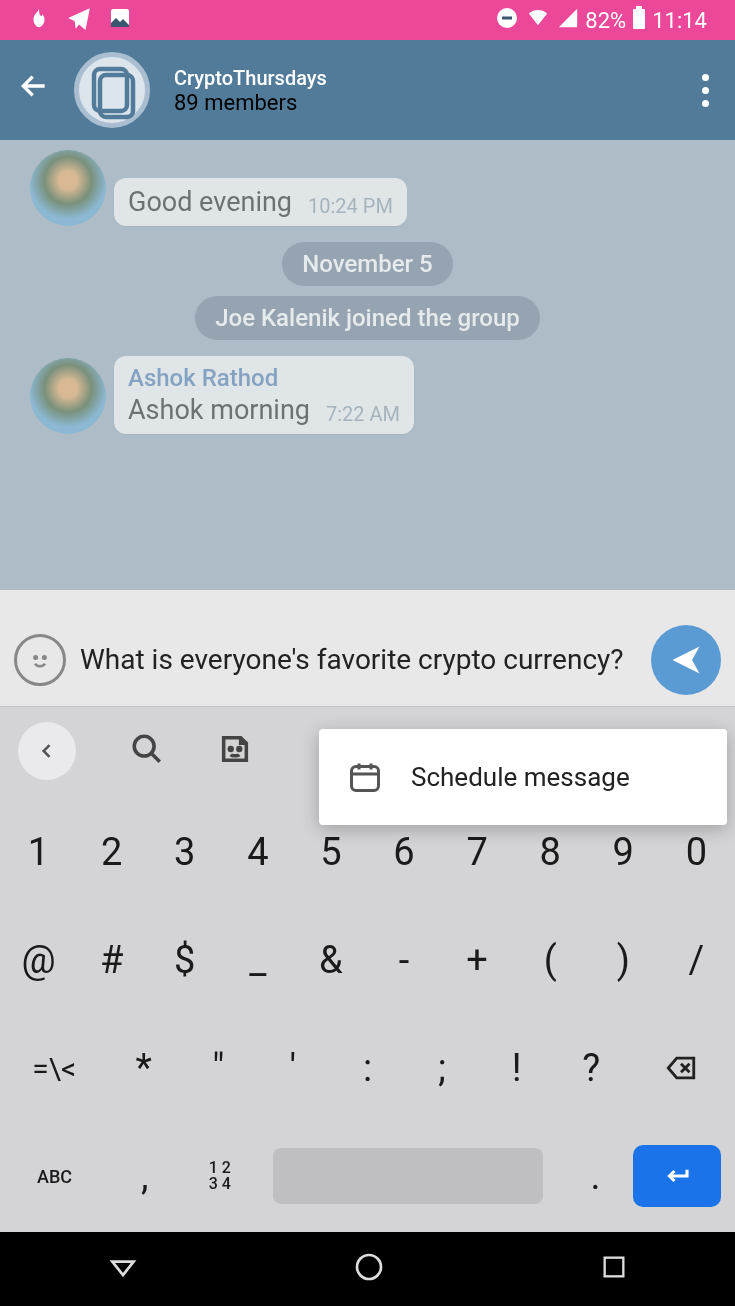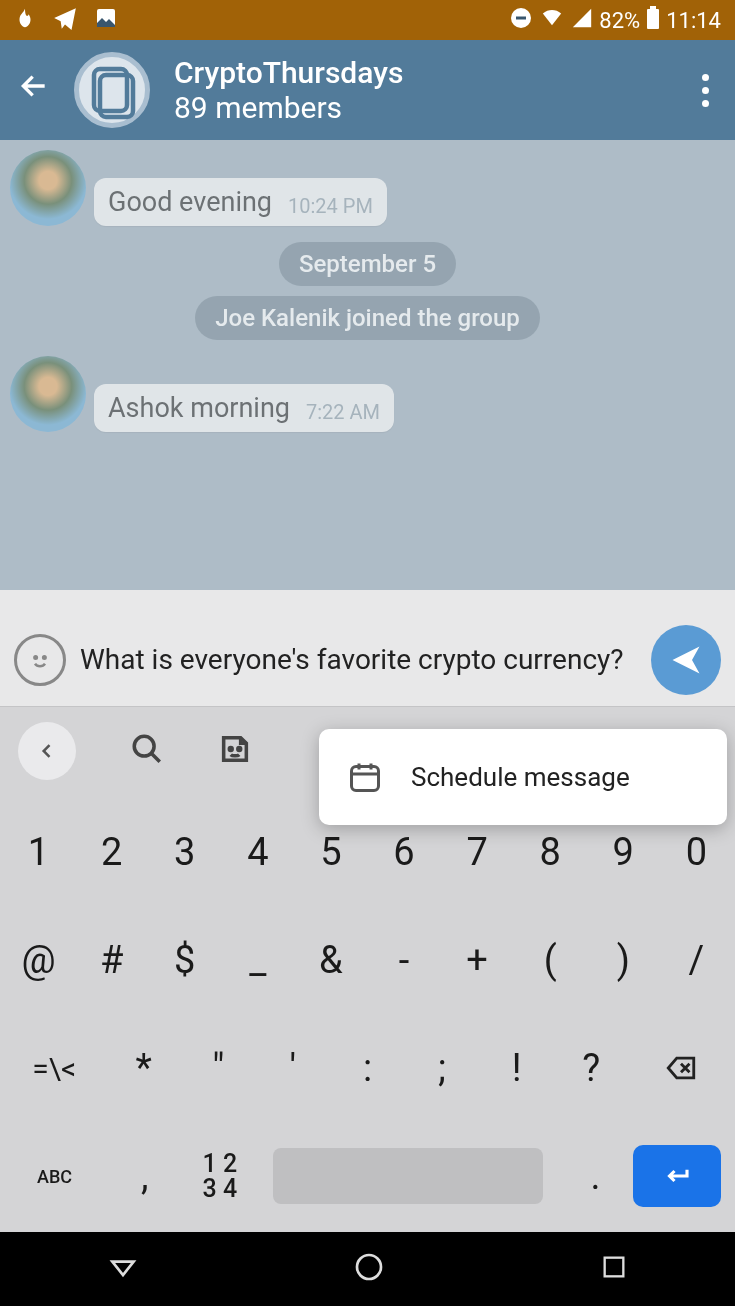--- a/index.html
+++ b/index.html
@@ -9,26 +9,26 @@
       font-family: -apple-system, BlinkMacSystemFont, "Segoe UI", Roboto, Helvetica, Arial, sans-serif;
     }
     body {
       width: 735px;
       height: 1306px;
       background: #b9c5d1;
       position: relative;
       overflow: hidden;
     }
     .status-bar {
-      background: #a16207;
+      background: #ec4899;
       height: 40px;
       display: flex;
       align-items: center;
       justify-content: space-between;
-      padding: 0 14px;
+      padding: 0 28px;
       color: white;
       font-size: 22px;
     }
     .status-left {
       display: flex;
       gap: 16px;
       align-items: center;
     }
     .status-right {
       display: flex;
@@ -61,27 +61,27 @@
       color: #527b9a;
       font-size: 16px;
       border: 5px solid #a9bed0;
       position: relative;
     }
     .chat-avatar svg { width:60px; height:60px;}
     .header-title {
       flex: 1;
     }
     .chat-name {
-      font-size: 30px;
+      font-size: 20px;
       font-weight: 500;
       color: #fff;
     }
     .chat-members {
-      font-size: 30px;
-      color: #ffffff;
+      font-size: 22px;
+      color: #000000;
     }
     .menu-dots {
       display: flex;
       flex-direction: column;
       gap: 6px;
       padding: 8px;
     }
     .menu-dots span {
       width: 7px;
       height: 7px;
@@ -102,20 +102,21 @@
       position: relative;
       height: 450px;
       z-index: 1;
       padding-top: 4px;
     }
     .msg-row {
       display: flex;
       align-items: flex-end;
       gap: 8px;
       padding: 6px 10px;
+      margin-left: 20px;
     }
     .user-avatar {
       width: 76px;
       height: 76px;
       border-radius: 50%;
       background: #333;
       flex-shrink: 0;
       position: relative;
       overflow: hidden;
     }
@@ -268,21 +269,21 @@
       text-align: center;
       font-size: 38px;
       color: #1a1a1a;
       display:flex;
       align-items:center;
       justify-content:center;
       height:80px;
     }
     .kb-key.sm { font-size: 30px;}
     .kb-key.abc { font-size:18px; font-weight:500;}
-    .kb-key.nums { font-size:25px; line-height:1; font-weight:500;text-align:right;}
+    .kb-key.nums { font-size:16px; line-height:1; font-weight:500;text-align:right;}
     .kb-space { flex:4; }
     .kb-space-bar { background:#bfbfc1; height:56px; border-radius:8px; width:100%; max-width:270px;}
     .kb-del {
       font-size:36px;
     }
     .kb-enter {
       background:#1a73e8;
       color:white;
       border-radius:10px;
       width:88px;
@@ -302,21 +303,21 @@
       justify-content: space-around;
       align-items: center;
     }
     .nav-icon { color:#ddd; }
     .context-menu {
       position: absolute;
       top: 729px;
       right: 8px;
       width: 408px;
       background: white;
-      border-radius: 10px;
+      border-radius: 4px;
       box-shadow: 0 4px 18px rgba(0,0,0,0.25);
       z-index: 10;
       padding: 10px 0;
     }
     .menu-item {
       display: flex;
       align-items: center;
       gap: 28px;
       padding: 20px 28px;
       font-size: 26px;
@@ -405,25 +406,26 @@
 <div class="chat-bg"></div>
 
 <div class="chat-area">
   <div class="msg-row">
     <div class="user-avatar a1"></div>
     <div class="bubble">
       <span class="bubble-text">Good evening</span>
       <span class="bubble-time">10:24 PM</span>
     </div>
   </div>
-  <div class="chip-row"><span class="chip">September 5</span></div>
+  <div class="chip-row"><span class="chip">November 5</span></div>
   <div class="chip-row"><span class="chip">Joe Kalenik joined the group</span></div>
   <div class="msg-row">
     <div class="user-avatar a1"></div>
     <div class="bubble">
+      <div class="bubble-sender">Ashok Rathod</div>
       <span class="bubble-text">Ashok morning</span>
       <span class="bubble-time">7:22 AM</span>
     </div>
   </div>
 </div>
 <div class="dim-overlay"></div>
 
 <div class="input-area">
   <div class="emoji-btn">
     <svg width="30" height="30" viewBox="0 0 24 24" fill="none" stroke="#888" stroke-width="2">

